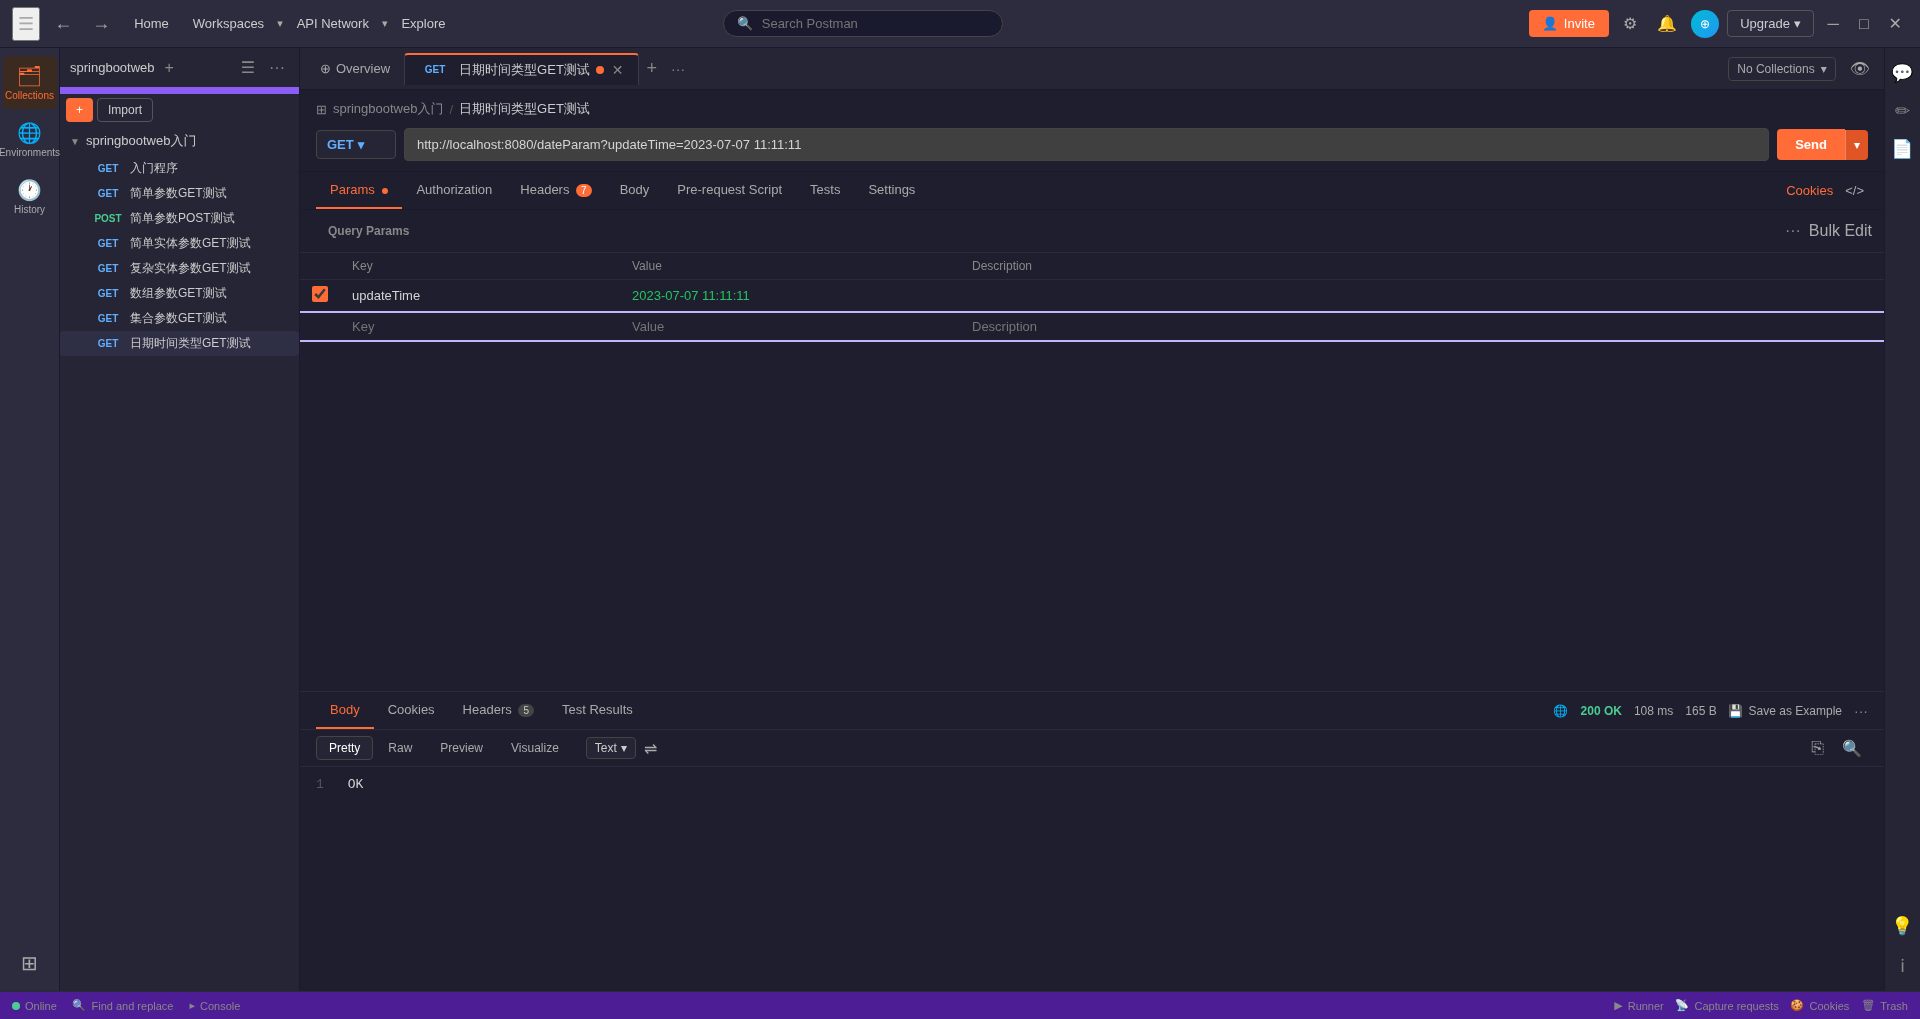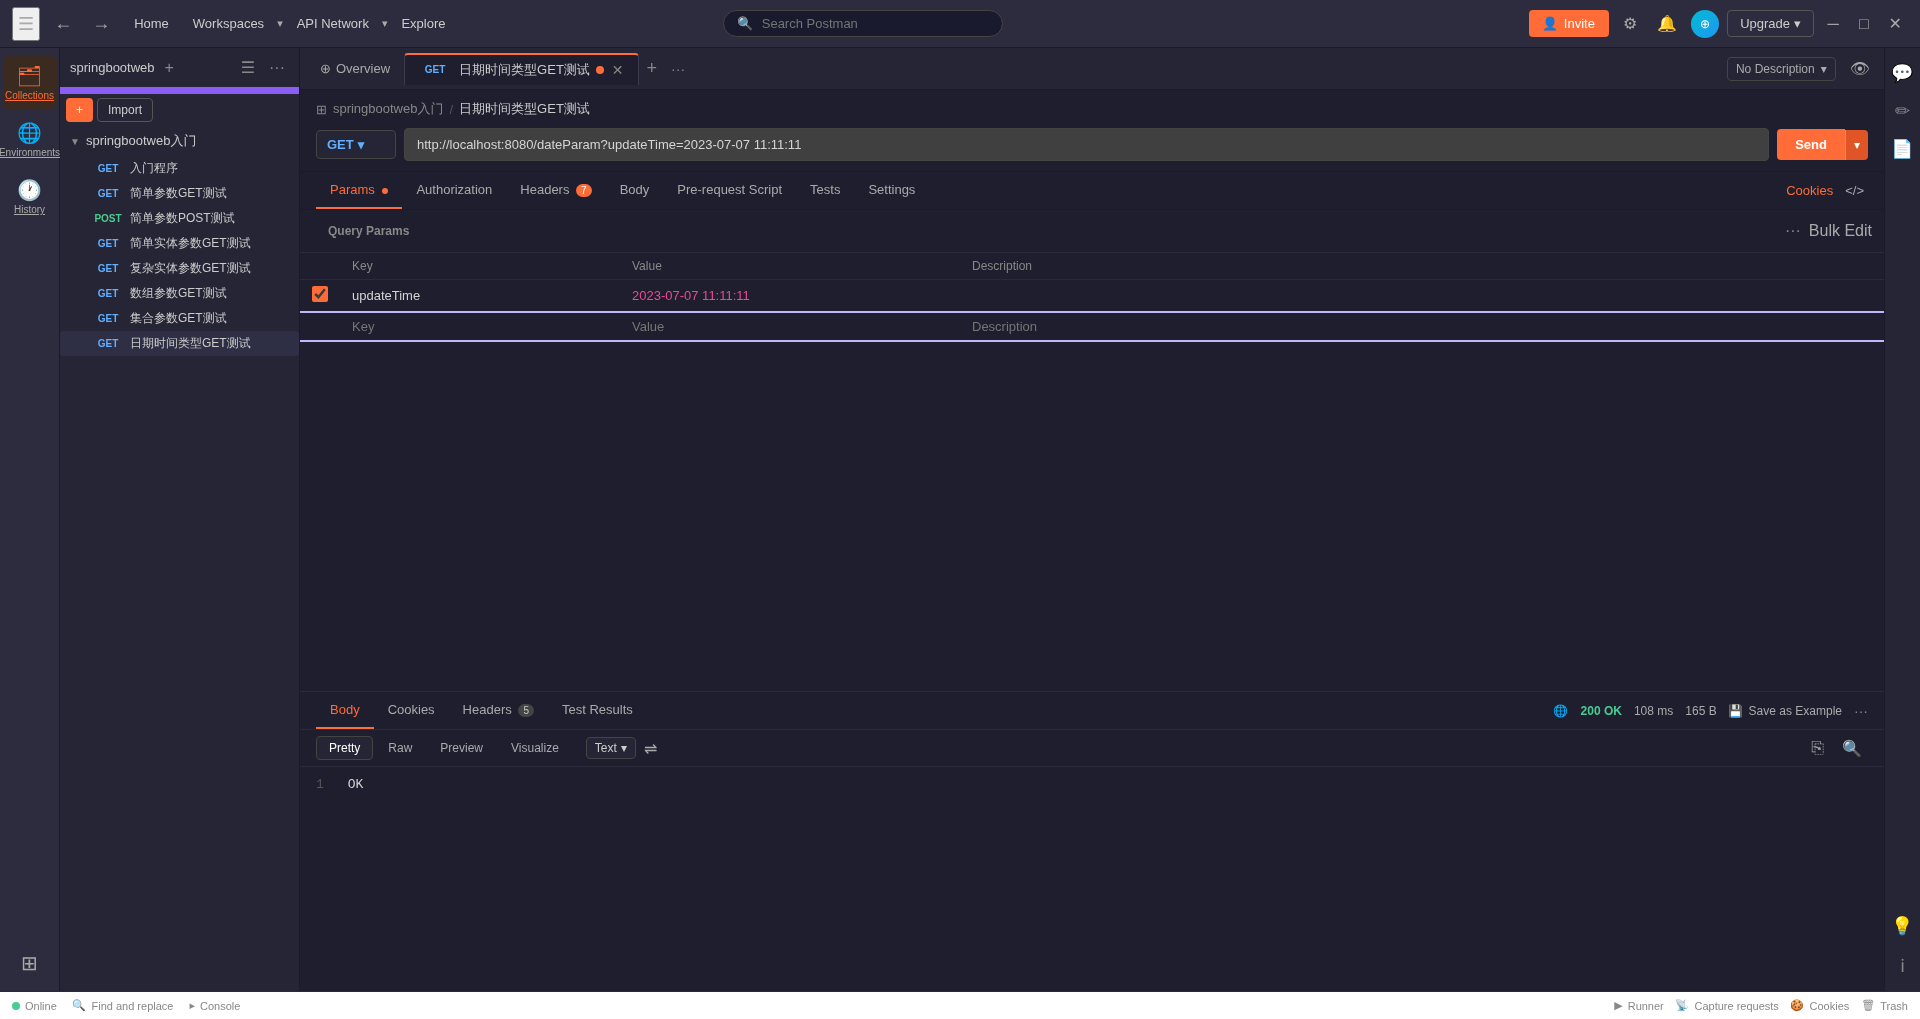--- a/index.html
+++ b/index.html
@@ -22,21 +22,21 @@
     .upgrade-btn { background: none; border: 1px solid #555; color: #ccc; border-radius: 4px; padding: 5px 12px; font-size: 13px; cursor: pointer; display: flex; align-items: center; gap: 4px; }
     .avatar-circle { width: 28px; height: 28px; border-radius: 50%; background: linear-gradient(135deg, #00bcd4, #2196F3); display: flex; align-items: center; justify-content: center; font-size: 12px; color: #fff; }
 
     
     .main-layout { display: flex; flex: 1; overflow: hidden; }
 
     
     .sidebar-icons { width: 60px; background: #2c2c3e; display: flex; flex-direction: column; align-items: center; padding: 8px 0; gap: 4px; border-right: 1px solid #1a1a2e; flex-shrink: 0; }
     .sidebar-icon-item { display: flex; flex-direction: column; align-items: center; gap: 2px; padding: 8px 6px; border-radius: 6px; cursor: pointer; width: 54px; color: #aaa; }
     .sidebar-icon-item.active { color: #ff6c37; background: #3a2a20; }
-    .sidebar-icon-item .icon-label { font-size: 10px; text-align: right; text-decoration: underline; }
+    .sidebar-icon-item .icon-label { font-size: 10px; text-align: right; }
     .sidebar-icon-svg { font-size: 20px; }
 
     
     .collections-panel { width: 240px; background: #252535; border-right: 1px solid #1a1a2e; display: flex; flex-direction: column; flex-shrink: 0; }
     .panel-header { display: flex; align-items: center; padding: 8px 10px; gap: 6px; border-bottom: 7px solid #8b5cf6; }
     .panel-header-btn { background: none; border: none; color: #888; cursor: pointer; font-size: 16px; padding: 2px 4px; border-radius: 3px; }
     .collection-title-row { display: flex; align-items: center; gap: 6px; padding: 6px 10px; cursor: pointer; }
     .chevron-icon { font-size: 10px; color: #888; }
     .collection-name { font-size: 13px; color: #ccc; }
     .method-badge { font-size: 10px; font-weight: 700; min-width: 36px; text-align: center; }
@@ -87,21 +87,21 @@
     .query-params-label { padding: 10px 16px; font-size: 12px; color: #888; font-weight: 600; }
     .params-table { width: 100%; border-collapse: collapse; }
     .params-table th { padding: 6px 12px; text-align: left; color: #888; font-size: 12px; font-weight: 500; border-bottom: 1px solid #2a2a3a; }
     .params-table td { padding: 6px 12px; border-bottom: 2px solid #c4b5fd; font-size: 13px; vertical-align: middle; }
     .checkbox-cell { width: 32px; }
     .key-cell { width: 280px; }
     .value-cell { width: 340px; }
     .desc-cell { flex: 1; }
     .param-checkbox { width: 16px; height: 16px; cursor: pointer; accent-color: #ff6c37; }
     .param-key-input { background: none; border: none; outline: none; color: #d4d4d4; font-size: 13px; width: 100%; }
-    .param-value-input { background: none; border: none; outline: none; color: #ec4899; font-size: 13px; width: 100%; }
+    .param-value-input { background: none; border: none; outline: none; color: #22c55e; font-size: 13px; width: 100%; }
     .param-desc-input { background: none; border: none; outline: none; color: #888; font-size: 13px; width: 100%; }
     .param-placeholder { color: #555; }
     .bulk-edit-btn { background: none; border: none; color: #aaa; font-size: 16px; cursor: pointer; white-space: nowrap; }
     .more-btn-row { background: none; border: none; color: #888; cursor: pointer; font-size: 16px; }
     .params-actions-row { display: flex; align-items: center; padding: 4px 12px; border-bottom: 1px solid #2a2a3a; }
 
     
     .response-area { border-top: 1px solid #2a2a3a; display: flex; flex-direction: column; height: 300px; flex-shrink: 0; }
     .response-tabs-bar { display: flex; align-items: center; padding: 0 16px; border-bottom: 1px solid #2a2a3a; background: #1e1e2e; flex-shrink: 0; }
     .res-tab { padding: 10px 14px; cursor: pointer; color: #aaa; font-size: 13px; border-bottom: 2px solid transparent; }
@@ -126,21 +126,21 @@
 
     
     .response-body { flex: 1; padding: 10px 16px; font-family: 'Courier New', monospace; font-size: 13px; color: #d4d4d4; overflow-y: auto; }
     .line-number { color: #555; margin-right: 16px; user-select: none; }
 
     
     .right-sidebar { width: 36px; background: #252535; border-left: 1px solid #1a1a2e; display: flex; flex-direction: column; align-items: center; padding: 8px 0; gap: 4px; flex-shrink: 0; }
     .right-sidebar-btn { background: none; border: none; color: #888; cursor: pointer; font-size: 18px; padding: 6px; border-radius: 4px; }
 
     
-    .statusbar { display: flex; align-items: center; height: 28px; background: #ffffff; border-top: 1px solid #2a2a3a; padding: 0 12px; gap: 20px; flex-shrink: 0; }
+    .statusbar { display: flex; align-items: center; height: 28px; background: #4c1d95; border-top: 1px solid #2a2a3a; padding: 0 12px; gap: 20px; flex-shrink: 0; }
     .status-left { display: flex; align-items: center; gap: 16px; }
     .status-item { display: flex; align-items: center; gap: 5px; color: #888; font-size: 11px; cursor: pointer; }
     .status-dot { width: 8px; height: 8px; border-radius: 50%; background: #49cc90; }
     .statusbar-right { margin-left: auto; display: flex; align-items: center; gap: 12px; }
     .status-right-item { display: flex; align-items: center; gap: 5px; color: #888; font-size: 11px; cursor: pointer; }
   </style>
 </head>
 <body>
 
 <div class="topnav">
@@ -268,21 +268,21 @@
       <div class="tab-item">
         <span class="method-badge method-get">GET</span>
         <span>日期时间类型GET测试</span>
         <span class="tab-dot"></span>
         <button class="tab-close">✕</button>
       </div>
       <button class="tab-add-btn">+</button>
       <button class="tab-more-btn">···</button>
       <div class="tabs-right">
         <div class="no-env-select">
-          <span>No Description</span>
+          <span>No Collections</span>
           <span>▾</span>
         </div>
         <button class="icon-btn">👁</button>
       </div>
     </div>
 
     <div class="request-area">
       <div class="breadcrumb">
         <span>⊞</span>
         <span>springbootweb入门</span>

